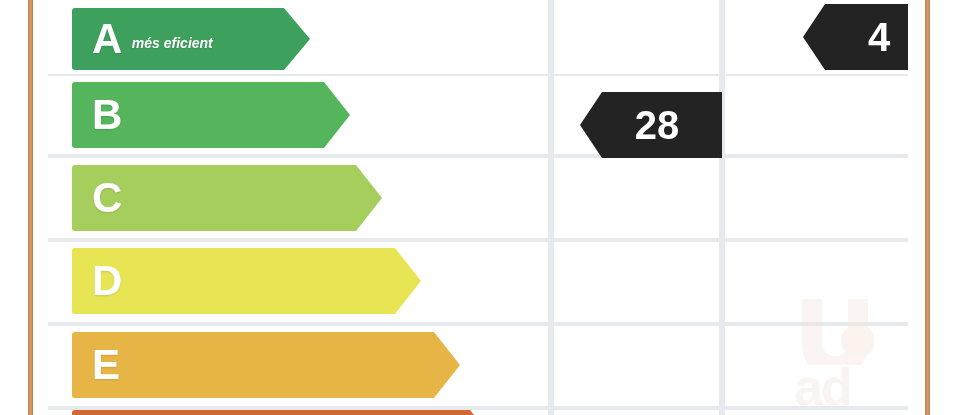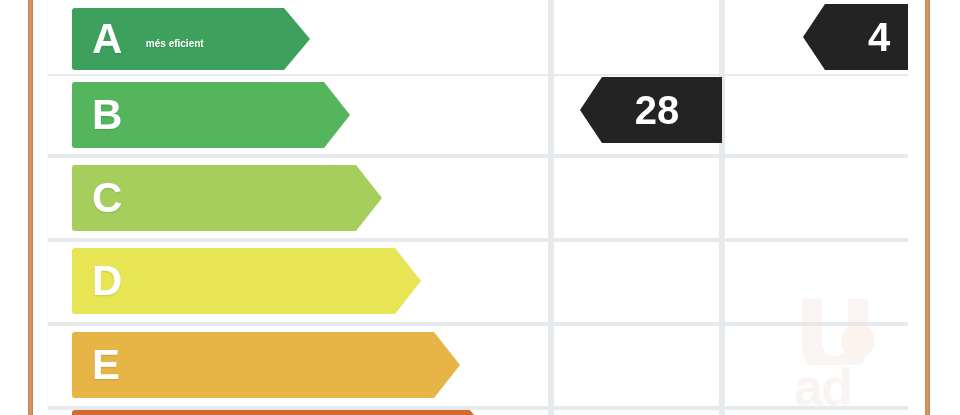--- a/index.html
+++ b/index.html
@@ -82,26 +82,27 @@
   .rating-letter {
     color: #ffffff;
     font-weight: bold;
     font-size: 42px;
     line-height: 1;
     letter-spacing: 0.5px;
     text-shadow: 0 1px 2px rgba(0,0,0,0.12);
   }
   .rating-caption {
     color: #ffffff;
-    font-size: 10px;
-    font-weight: bold;
-    margin-left: 23px;
+    font-size: 14px;
+    font-weight: bold;
+    margin-left: 9px;
     margin-top: 8px;
     text-shadow: 0 1px 2px rgba(0,0,0,0.12);
     white-space: nowrap;
+    font-style: italic;
   }
 
   
   .value-marker {
     position: absolute;
     height: 66px;
     background: #232323;
     display: flex;
     align-items: center;
     justify-content: center;
@@ -206,21 +207,21 @@
         <div class="rating-bar" style="top: 332px; width: 388px; height: 66px; background: rgb(230, 181, 70); clip-path: polygon(0px 0px, calc(100% - 26px) 0px, 100% 50%, calc(100% - 26px) 100%, 0px 100%);">
           <span class="rating-letter">E</span>
         </div>
         <div class="rating-bar" style="top: 410px; width: 424px; height: 66px; background: rgb(210, 105, 46); clip-path: polygon(0px 0px, calc(100% - 26px) 0px, 100% 50%, calc(100% - 26px) 100%, 0px 100%);"></div>
       </div>
 
     <div id="markers-layer">
         <div class="value-marker" style="left: 755px; top: 4px; width: 140px;">
           <span class="value-marker-text">4</span>
         </div>
-        <div class="value-marker" style="left: 532px; top: 77px; width: 142px; align-items: center;">
+        <div class="value-marker" style="left: 532px; top: 92px; width: 142px; align-items: center;">
           <span class="value-marker-text">28</span>
         </div>
       </div>
 
     <div class="watermark">
       <svg class="watermark-mark" viewBox="0 0 78 74">
         <path d="M6 8 h20 v44 a13 13 0 0 0 26 0 V8 h20 v46 a33 33 0 0 1 -66 0 Z" fill="#f2e5dc"></path>
         <circle cx="62" cy="50" r="17" fill="#f6ded0"></circle>
       </svg>
       <div class="watermark-text">ad</div>

